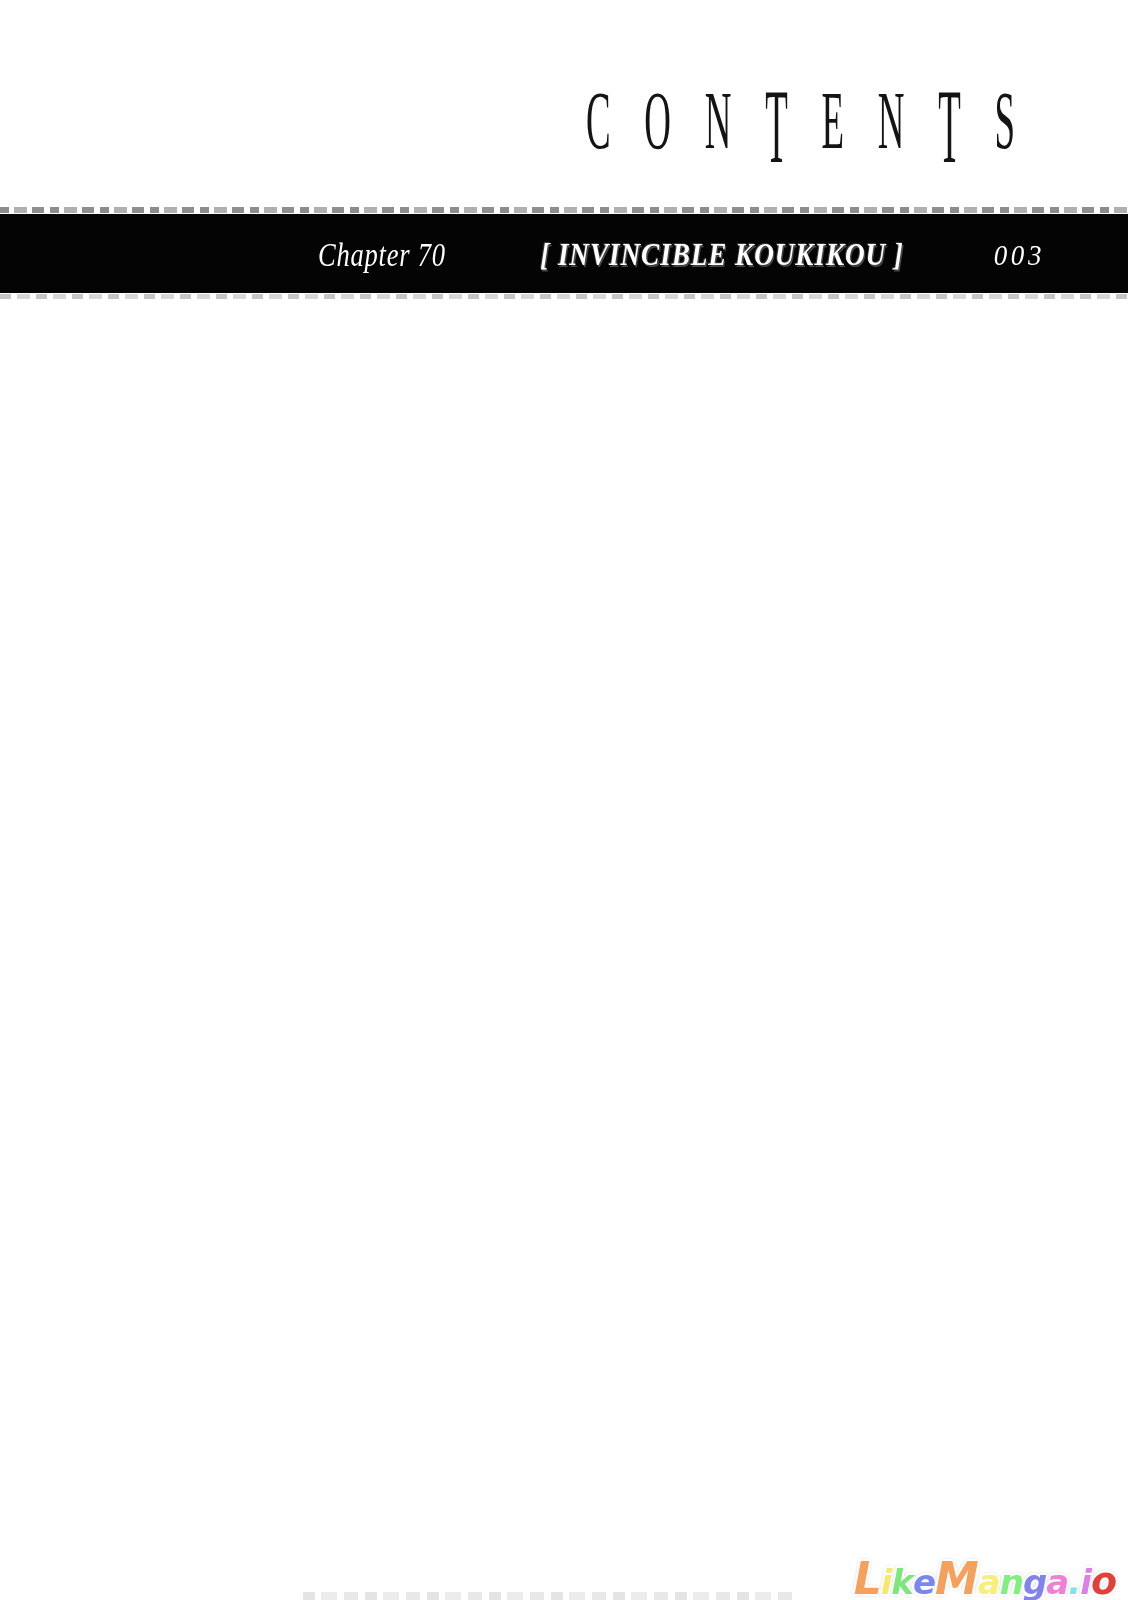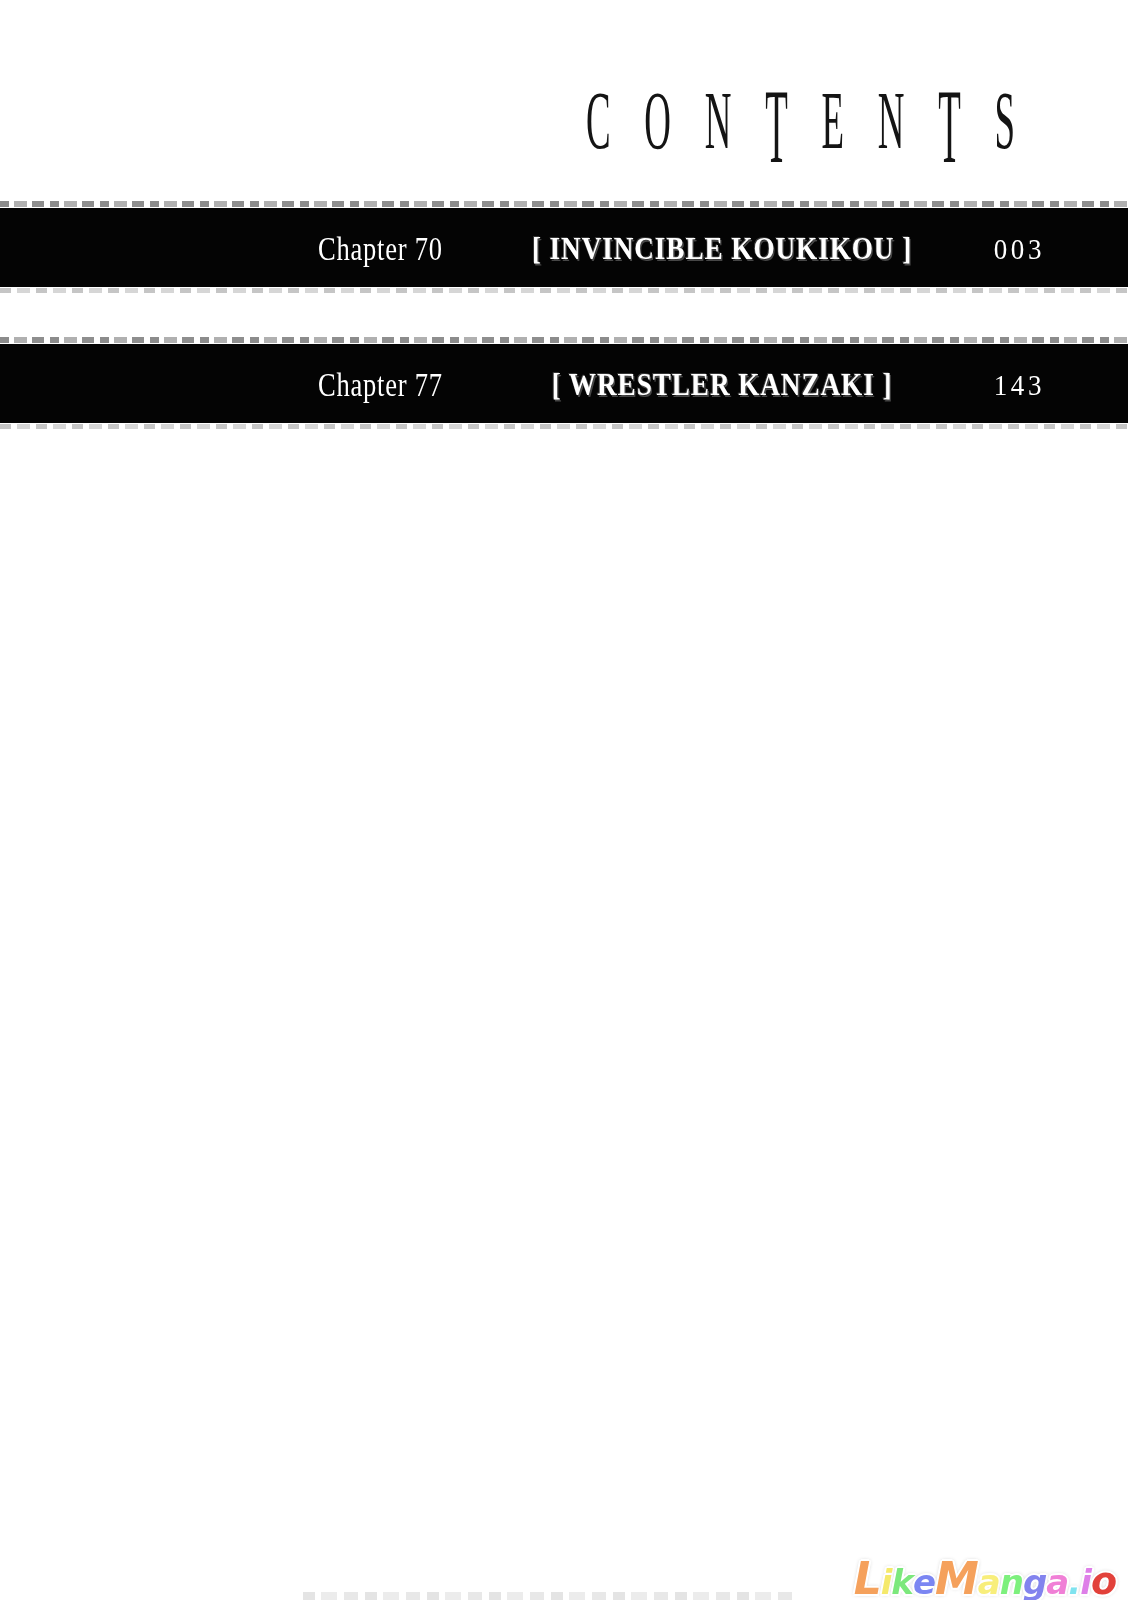--- a/index.html
+++ b/index.html
@@ -14,21 +14,21 @@
   .contents-title { position:absolute; left:586px; top:80px; height:110px; }
   .title-scale {
     font-size:82px; line-height:82px; letter-spacing:75px;
     color:#141414; white-space:nowrap;
     transform:scaleX(0.45); transform-origin:left top;
   }
   .hl { display:inline-block; }
   .hl.tall { transform:scaleY(1.28); transform-origin:50% 20%; }
 
   
-  .bars { position:absolute; left:0; top:208px; width:1128px; }
+  .bars { position:absolute; left:0; top:214px; width:1128px;font-style:italic; }
   .bar {
     position:relative; width:1128px; height:79px; margin-bottom:57px;
     background:#040404; color:#ffffff;
   }
   .bar::before {
     content:""; position:absolute; left:0; right:0; top:-7px; height:6px;
     background:repeating-linear-gradient(90deg,
       rgba(45,45,45,.55) 0 9px, rgba(45,45,45,0) 9px 14px,
       rgba(80,80,80,.45) 14px 27px, rgba(80,80,80,0) 27px 32px,
       rgba(30,30,30,.5) 32px 44px, rgba(30,30,30,0) 44px 50px);
@@ -94,24 +94,19 @@
   <div class="contents-title">
     <div class="title-scale" id="contents-letters"><span class="hl">C</span><span class="hl">O</span><span class="hl">N</span><span class="hl tall">T</span><span class="hl">E</span><span class="hl">N</span><span class="hl tall">T</span><span class="hl">S</span></div>
   </div>
 
   <div class="bars">
     <div class="bar">
       <span class="chapter-label">Chapter 70</span>
       <span class="chapter-title">[ INVINCIBLE KOUKIKOU ]</span>
       <span class="page-num">003</span>
     </div>
-    <div class="bar">
-      <span class="chapter-label">Chapter 77</span>
-      <span class="chapter-title">[ WRESTLER KANZAKI ]</span>
-      <span class="page-num">143</span>
-    </div>
   </div>
 
   <div class="cutoff-strip"></div>
 
   <div class="watermark" id="watermark"><span class="wl lg" style="color: rgb(245, 161, 92);">L</span><span class="wl sm" style="color: rgb(245, 233, 107);">i</span><span class="wl sm" style="color: rgb(124, 232, 124);">k</span><span class="wl sm" style="color: rgb(123, 134, 242);">e</span><span class="wl lg" style="color: rgb(245, 161, 92);">M</span><span class="wl sm" style="color: rgb(248, 238, 123);">a</span><span class="wl sm" style="color: rgb(125, 240, 125);">n</span><span class="wl sm" style="color: rgb(130, 131, 238);">g</span><span class="wl sm" style="color: rgb(240, 127, 214);">a</span><span class="wl dot" style="color: rgb(127, 227, 239);">.</span><span class="wl sm" style="color: rgb(222, 127, 232);">i</span><span class="wl md" style="color: rgb(226, 65, 58);">o</span></div>
 
 </div>
 
 </body></html>

